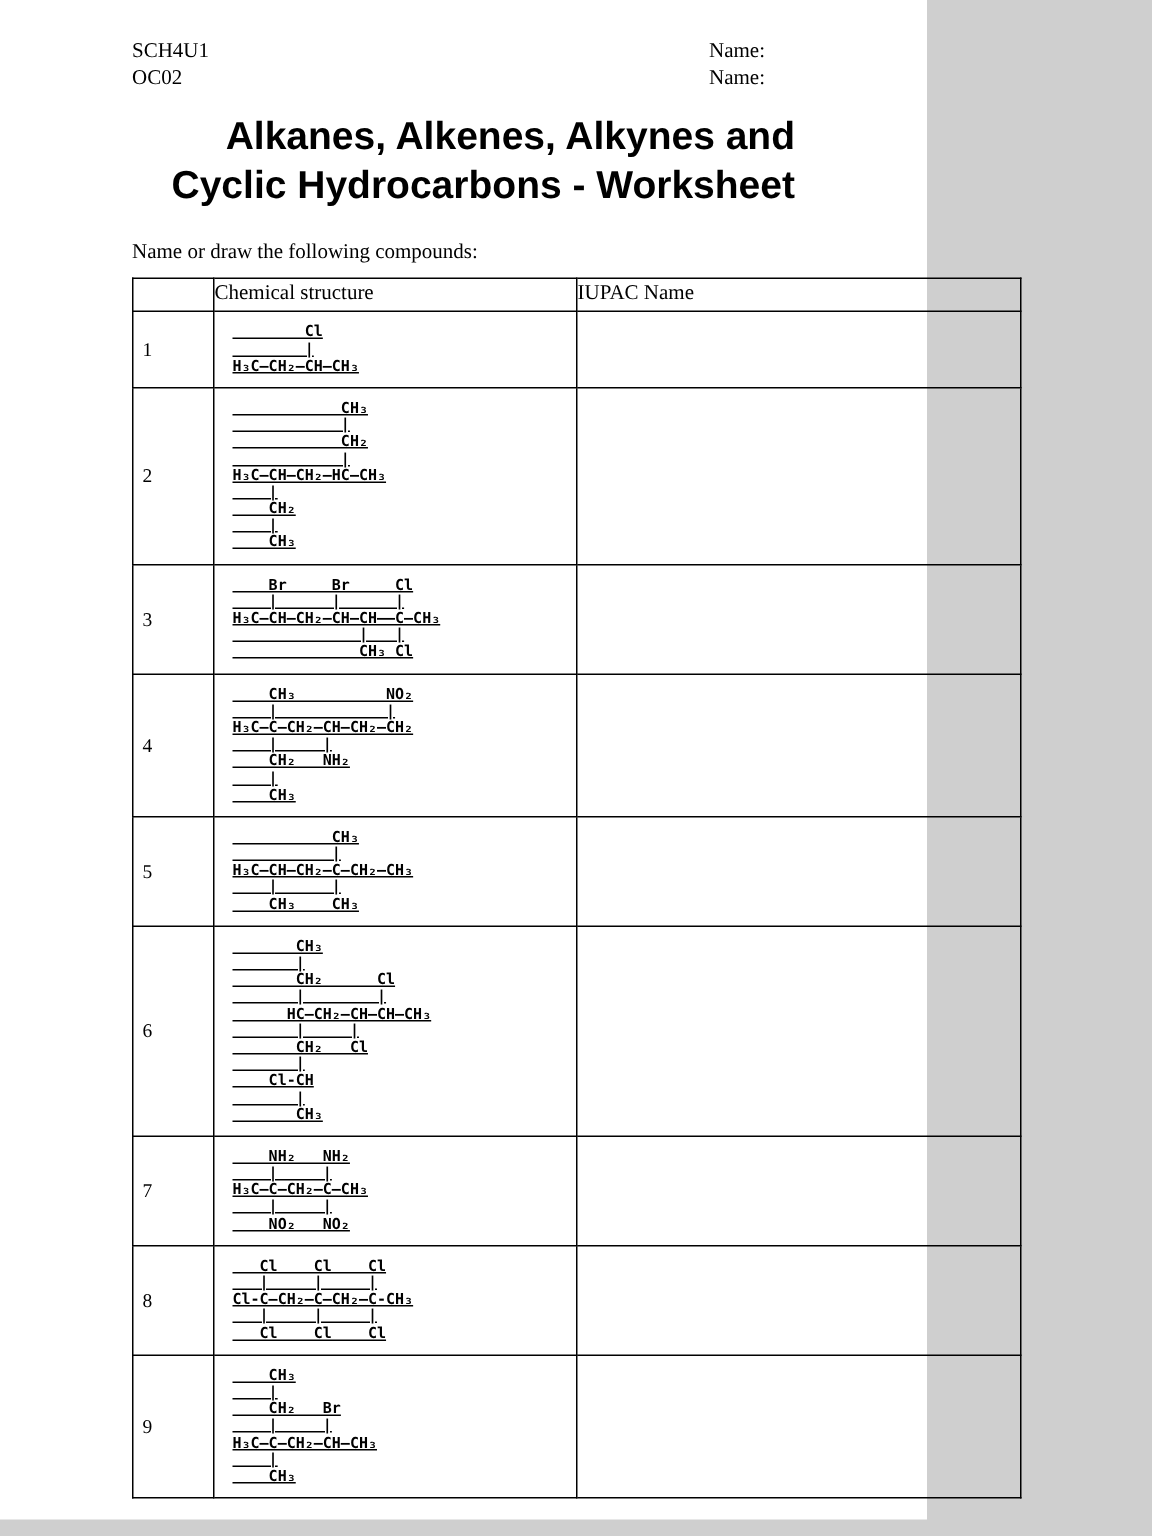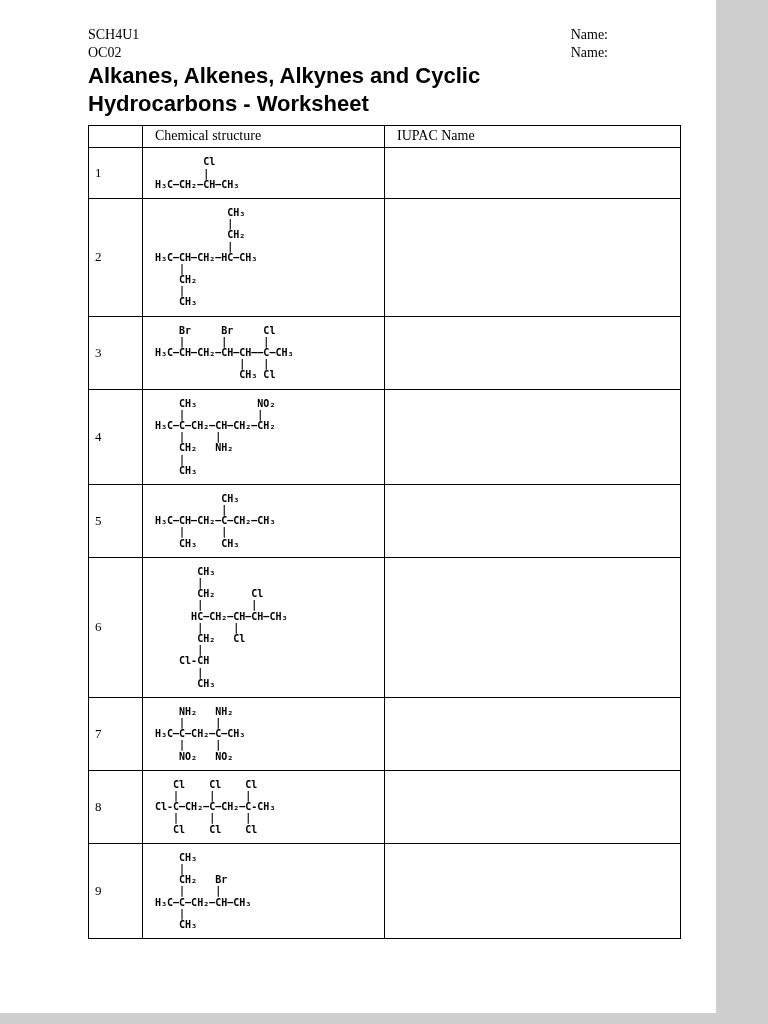--- a/index.html
+++ b/index.html
@@ -5,66 +5,68 @@
   * { margin: 0; padding: 0; box-sizing: border-box; }
   html, body { width: 768px; }
   body {
     height: 1024px;
     background: #cfcfcf;
     font-family: "Liberation Serif", serif;
     color: #000;
     overflow: hidden;
   }
   .page {
-    width: 716px;
+    width: 618px;
     height: 1013px;
     background: #ffffff;
     padding: 26px 88px 0 88px;
   }
   .header-row {
     display: flex;
     justify-content: space-between;
     font-size: 14px;
     line-height: 1.3;
   }
   .header-right { margin-right: 20px; }
   .title {
     font-family: "Liberation Sans", sans-serif;
     font-weight: bold;
-    font-size: 22px;
+    font-size: 26px;
     line-height: 1.25;
-    text-align: left;
+    text-align: right;
+    margin-top: 12px;
   }
   .instruction {
     font-size: 14px;
     margin-top: 22px;
   }
   table.compounds {
     border-collapse: collapse;
     table-layout: fixed;
     width: 592px;
     margin-top: 8px;
   }
   table.compounds th, table.compounds td {
     border: 1px solid #000;
   }
   th.colhead {
     font-weight: normal;
     font-size: 14px;
     text-align: left;
-    padding: 2px 8px 3px 12px;
+    padding: 2px 8px 3px 0;
   }
   td.num {
     font-size: 13px;
     vertical-align: middle;
     padding-left: 6px;
   }
   td.structure {
     vertical-align: middle;
     padding: 8px 4px 8px 12px;
+    text-decoration: underline;
   }
   td.iupac { }
   pre.struct {
     font-family: "DejaVu Sans Mono", monospace;
     font-size: 10px;
     font-weight: bold;
     line-height: 1.12;
     white-space: pre;
   }
 </style>
@@ -79,20 +81,21 @@
       <div>OC02</div>
     </div>
     <div class="header-right">
       <div>Name:</div>
       <div>Name:</div>
     </div>
   </div>
 
   <h1 class="title">Alkanes, Alkenes, Alkynes and Cyclic Hydrocarbons - Worksheet</h1>
 
+  <p class="instruction">Name or draw the following compounds:</p>
 
   <table class="compounds">
     <colgroup>
       <col style="width:54px">
       <col style="width:242px">
       <col style="width:296px">
     </colgroup>
     <thead>
       <tr>
         <th class="colhead"></th>

